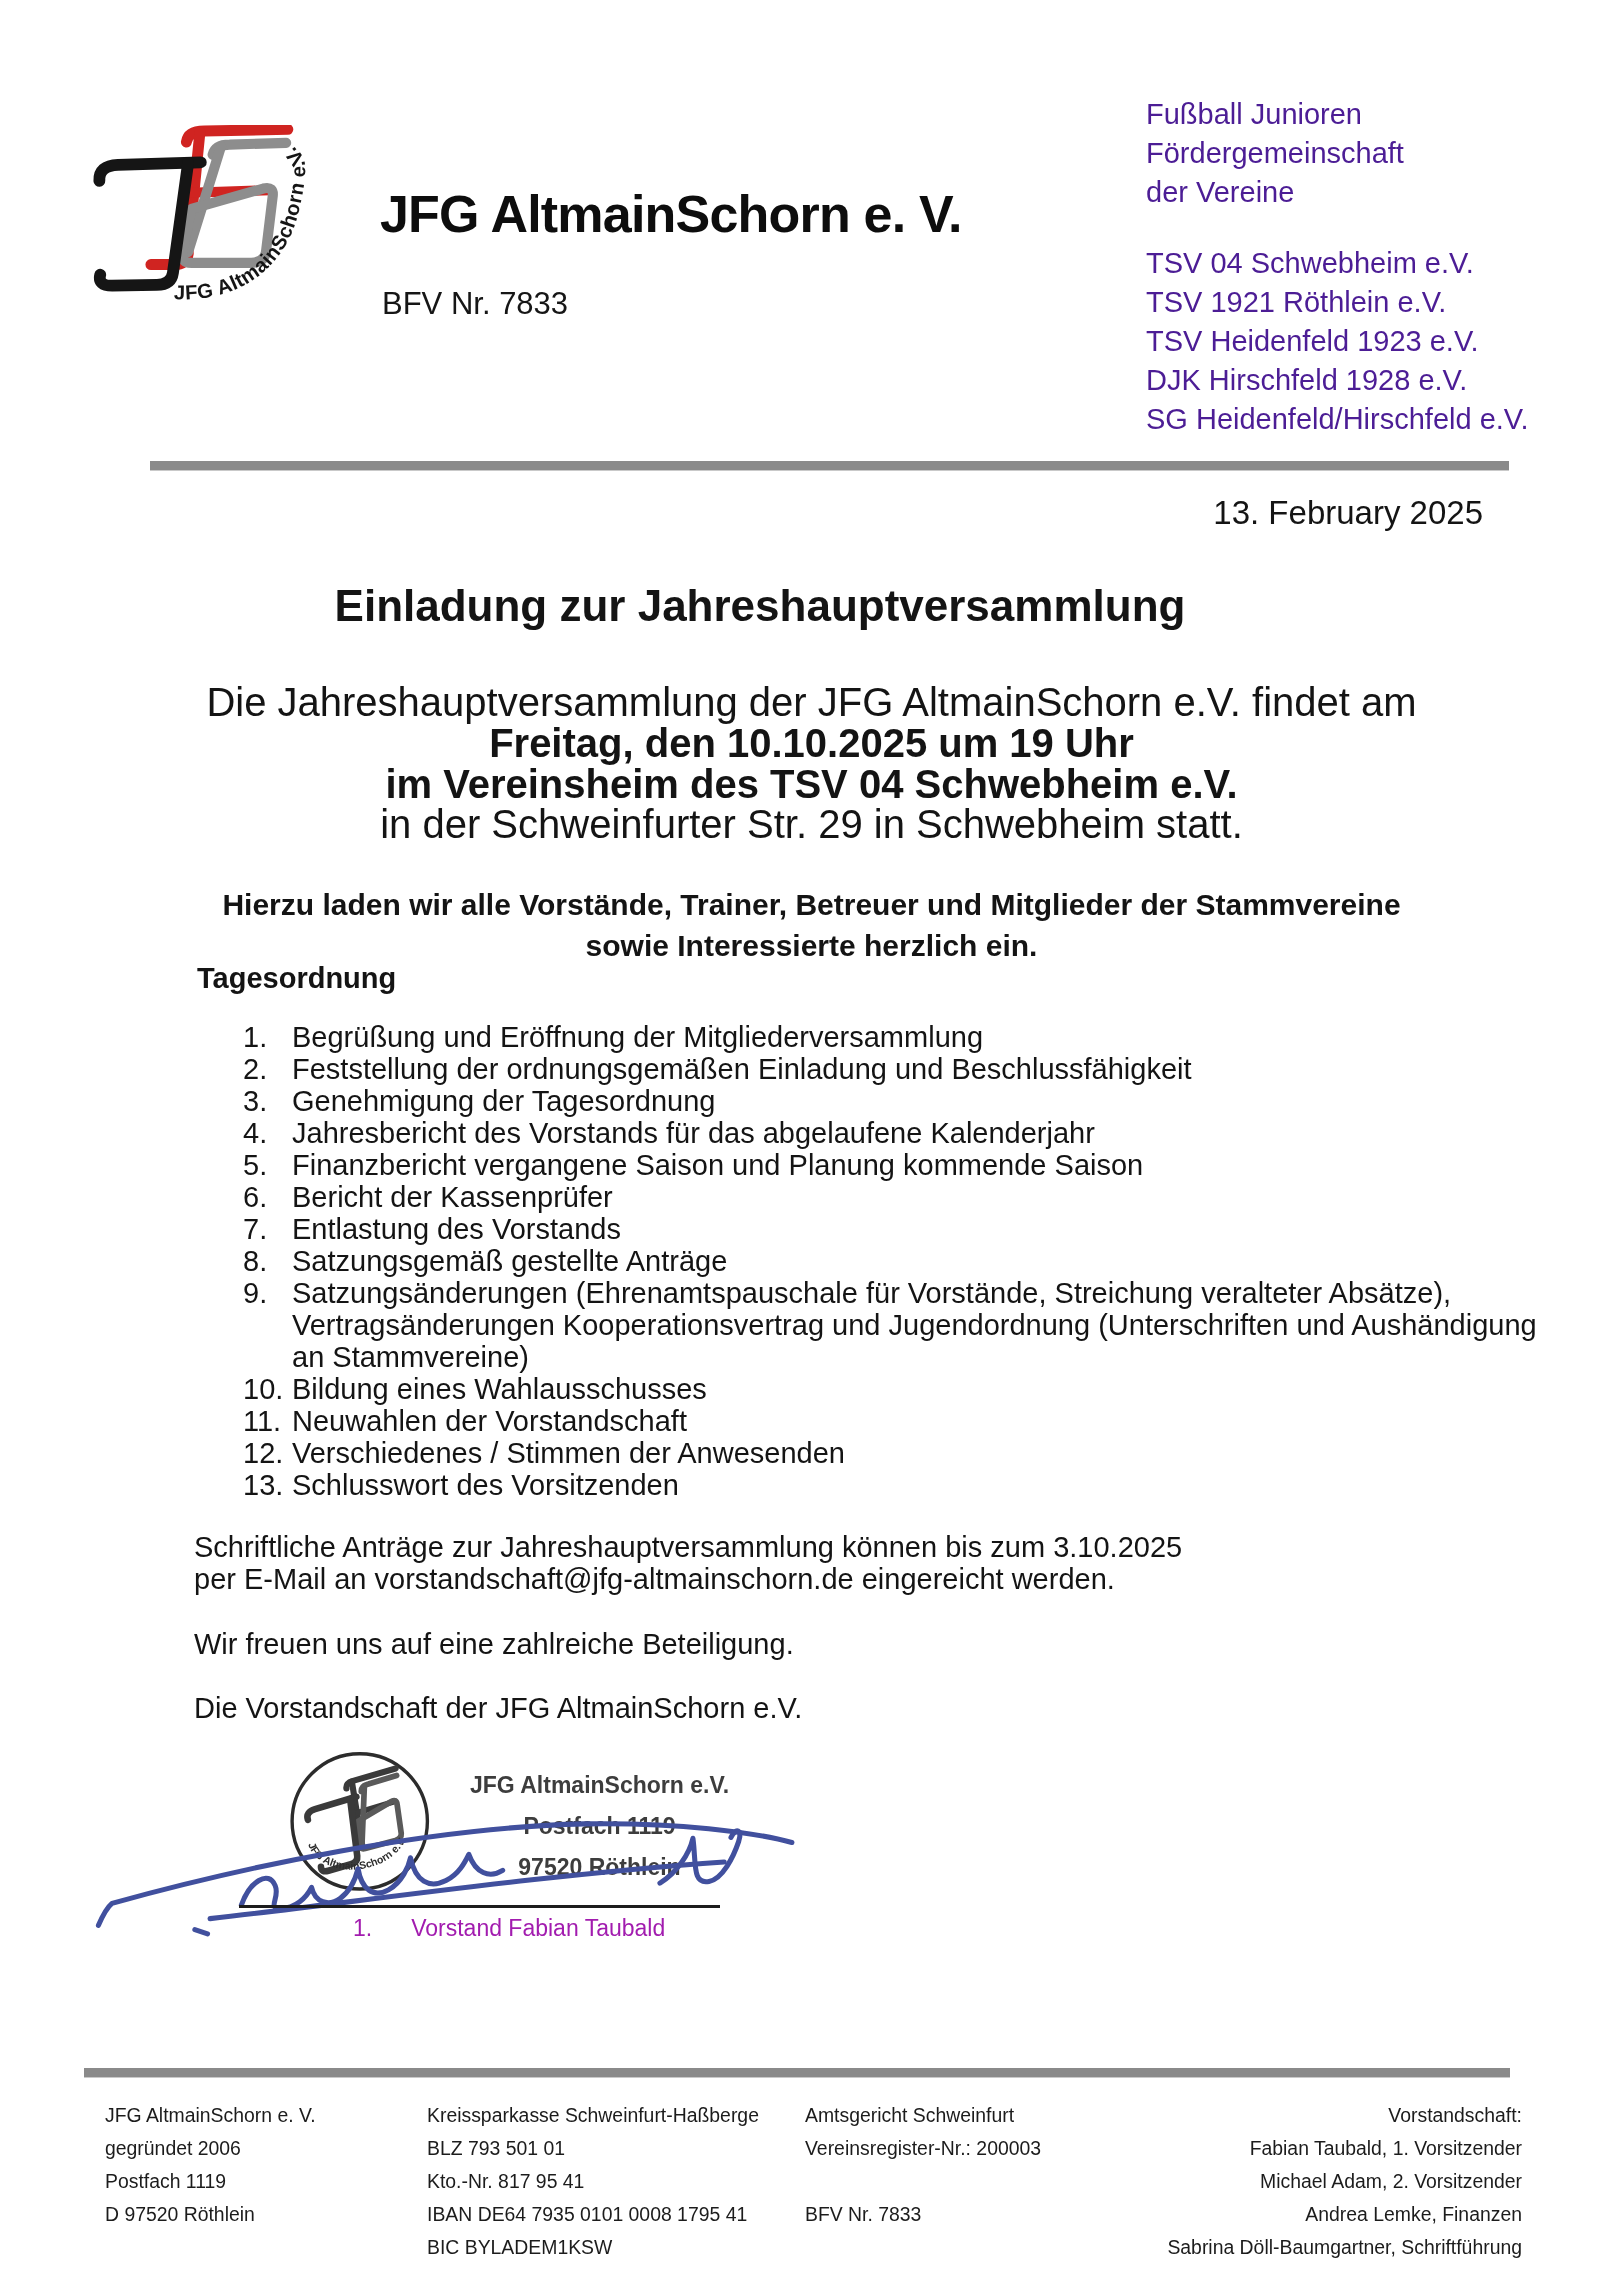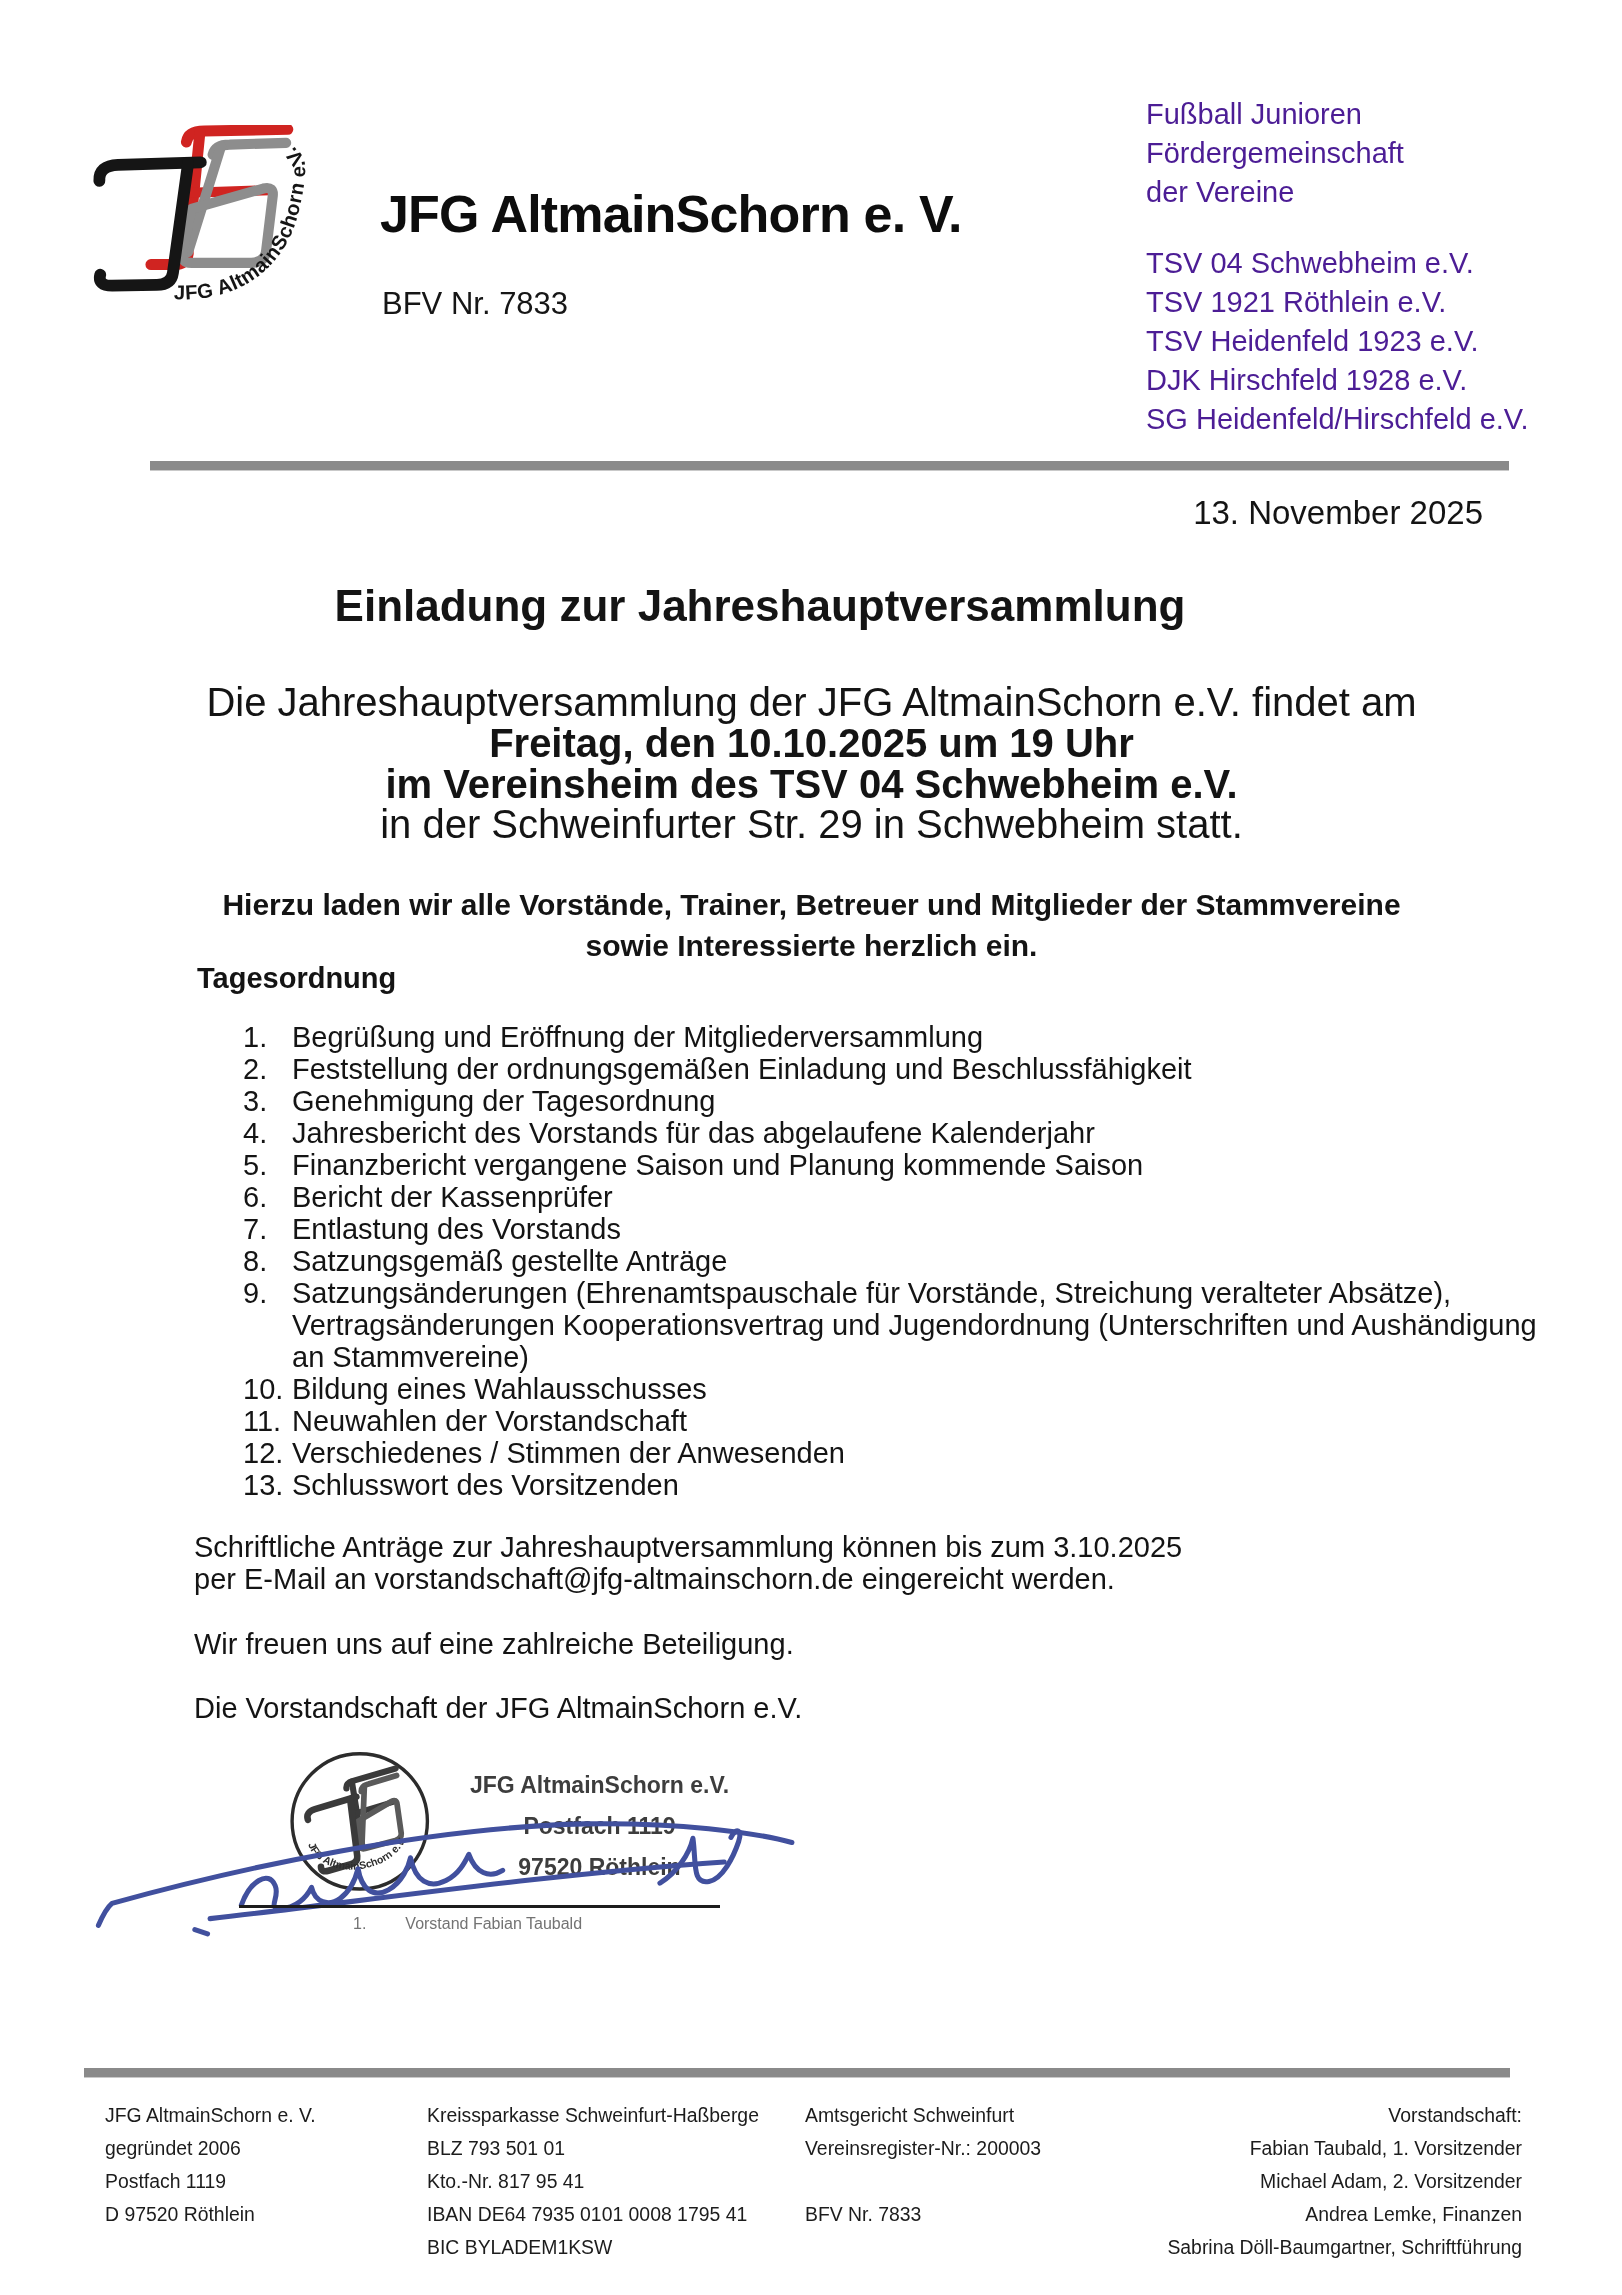--- a/index.html
+++ b/index.html
@@ -29,21 +29,21 @@
   ol.agenda{left:197px;top:1021px;width:1344px;margin:0;padding:0;list-style:none;font-size:29px;line-height:32px;}
   ol.agenda li{position:relative;padding-left:95px;}
   ol.agenda .num{position:absolute;left:46px;top:0;}
   ol.agenda .txt{white-space:pre-line;}
   .closing{left:194px;font-size:29px;line-height:32px;white-space:pre-line;}
   .c1{top:1531px;} .c2{top:1628px;} .c3{top:1692px;}
   
   .stamp-text{left:418px;top:1765px;width:363px;text-align:center;font-size:23px;font-weight:bold;line-height:41px;color:#3d3d3d;}
   .sig-svg{left:68px;top:1724px;width:778px;height:237px;pointer-events:none;}
   .sig-line{left:239px;top:1905px;width:481px;height:2.5px;background:#1c1c1c;}
-  .sig-label{left:353px;top:1915px;font-size:16px;color:#737373;}
+  .sig-label{left:353px;top:1915px;font-size:23px;color:#a21caf;}
   .sig-label .num{display:inline-block;margin-right:39px;}
   
   .fcol{top:2099px;font-size:19.4px;line-height:33px;color:#1c1c1c;}
   .f1{left:105px;} .f2{left:427px;} .f3{left:805px;}
   .f4{left:930px;width:592px;text-align:right;}
   .fline{min-height:33px;}
 </style>
 </head>
 <body>
 
@@ -87,21 +87,21 @@
       <div>TSV 04 Schwebheim e.V.</div>
       <div>TSV 1921 Röthlein e.V.</div>
       <div>TSV Heidenfeld 1923 e.V.</div>
       <div>DJK Hirschfeld 1928 e.V.</div>
       <div>SG Heidenfeld/Hirschfeld e.V.</div>
     </div>
   </div>
 
   <div class="abs rule rule-top"></div>
 
-  <div class="abs date-line">13. November 2025</div>
+  <div class="abs date-line">13. February 2025</div>
 
   <div class="abs doc-title">Einladung zur Jahreshauptversammlung</div>
 
   <div class="abs intro i1">Die Jahreshauptversammlung der JFG AltmainSchorn e.V. findet am</div>
   <div class="abs intro i2">Freitag, den 10.10.2025 um 19 Uhr</div>
   <div class="abs intro i3">im Vereinsheim des TSV 04 Schwebheim e.V.</div>
   <div class="abs intro i4">in der Schweinfurter Str. 29 in Schwebheim statt.</div>
 
   <div class="abs invite">Hierzu laden wir alle Vorstände, Trainer, Betreuer und Mitglieder der Stammvereine
 sowie Interessierte herzlich ein.</div>

